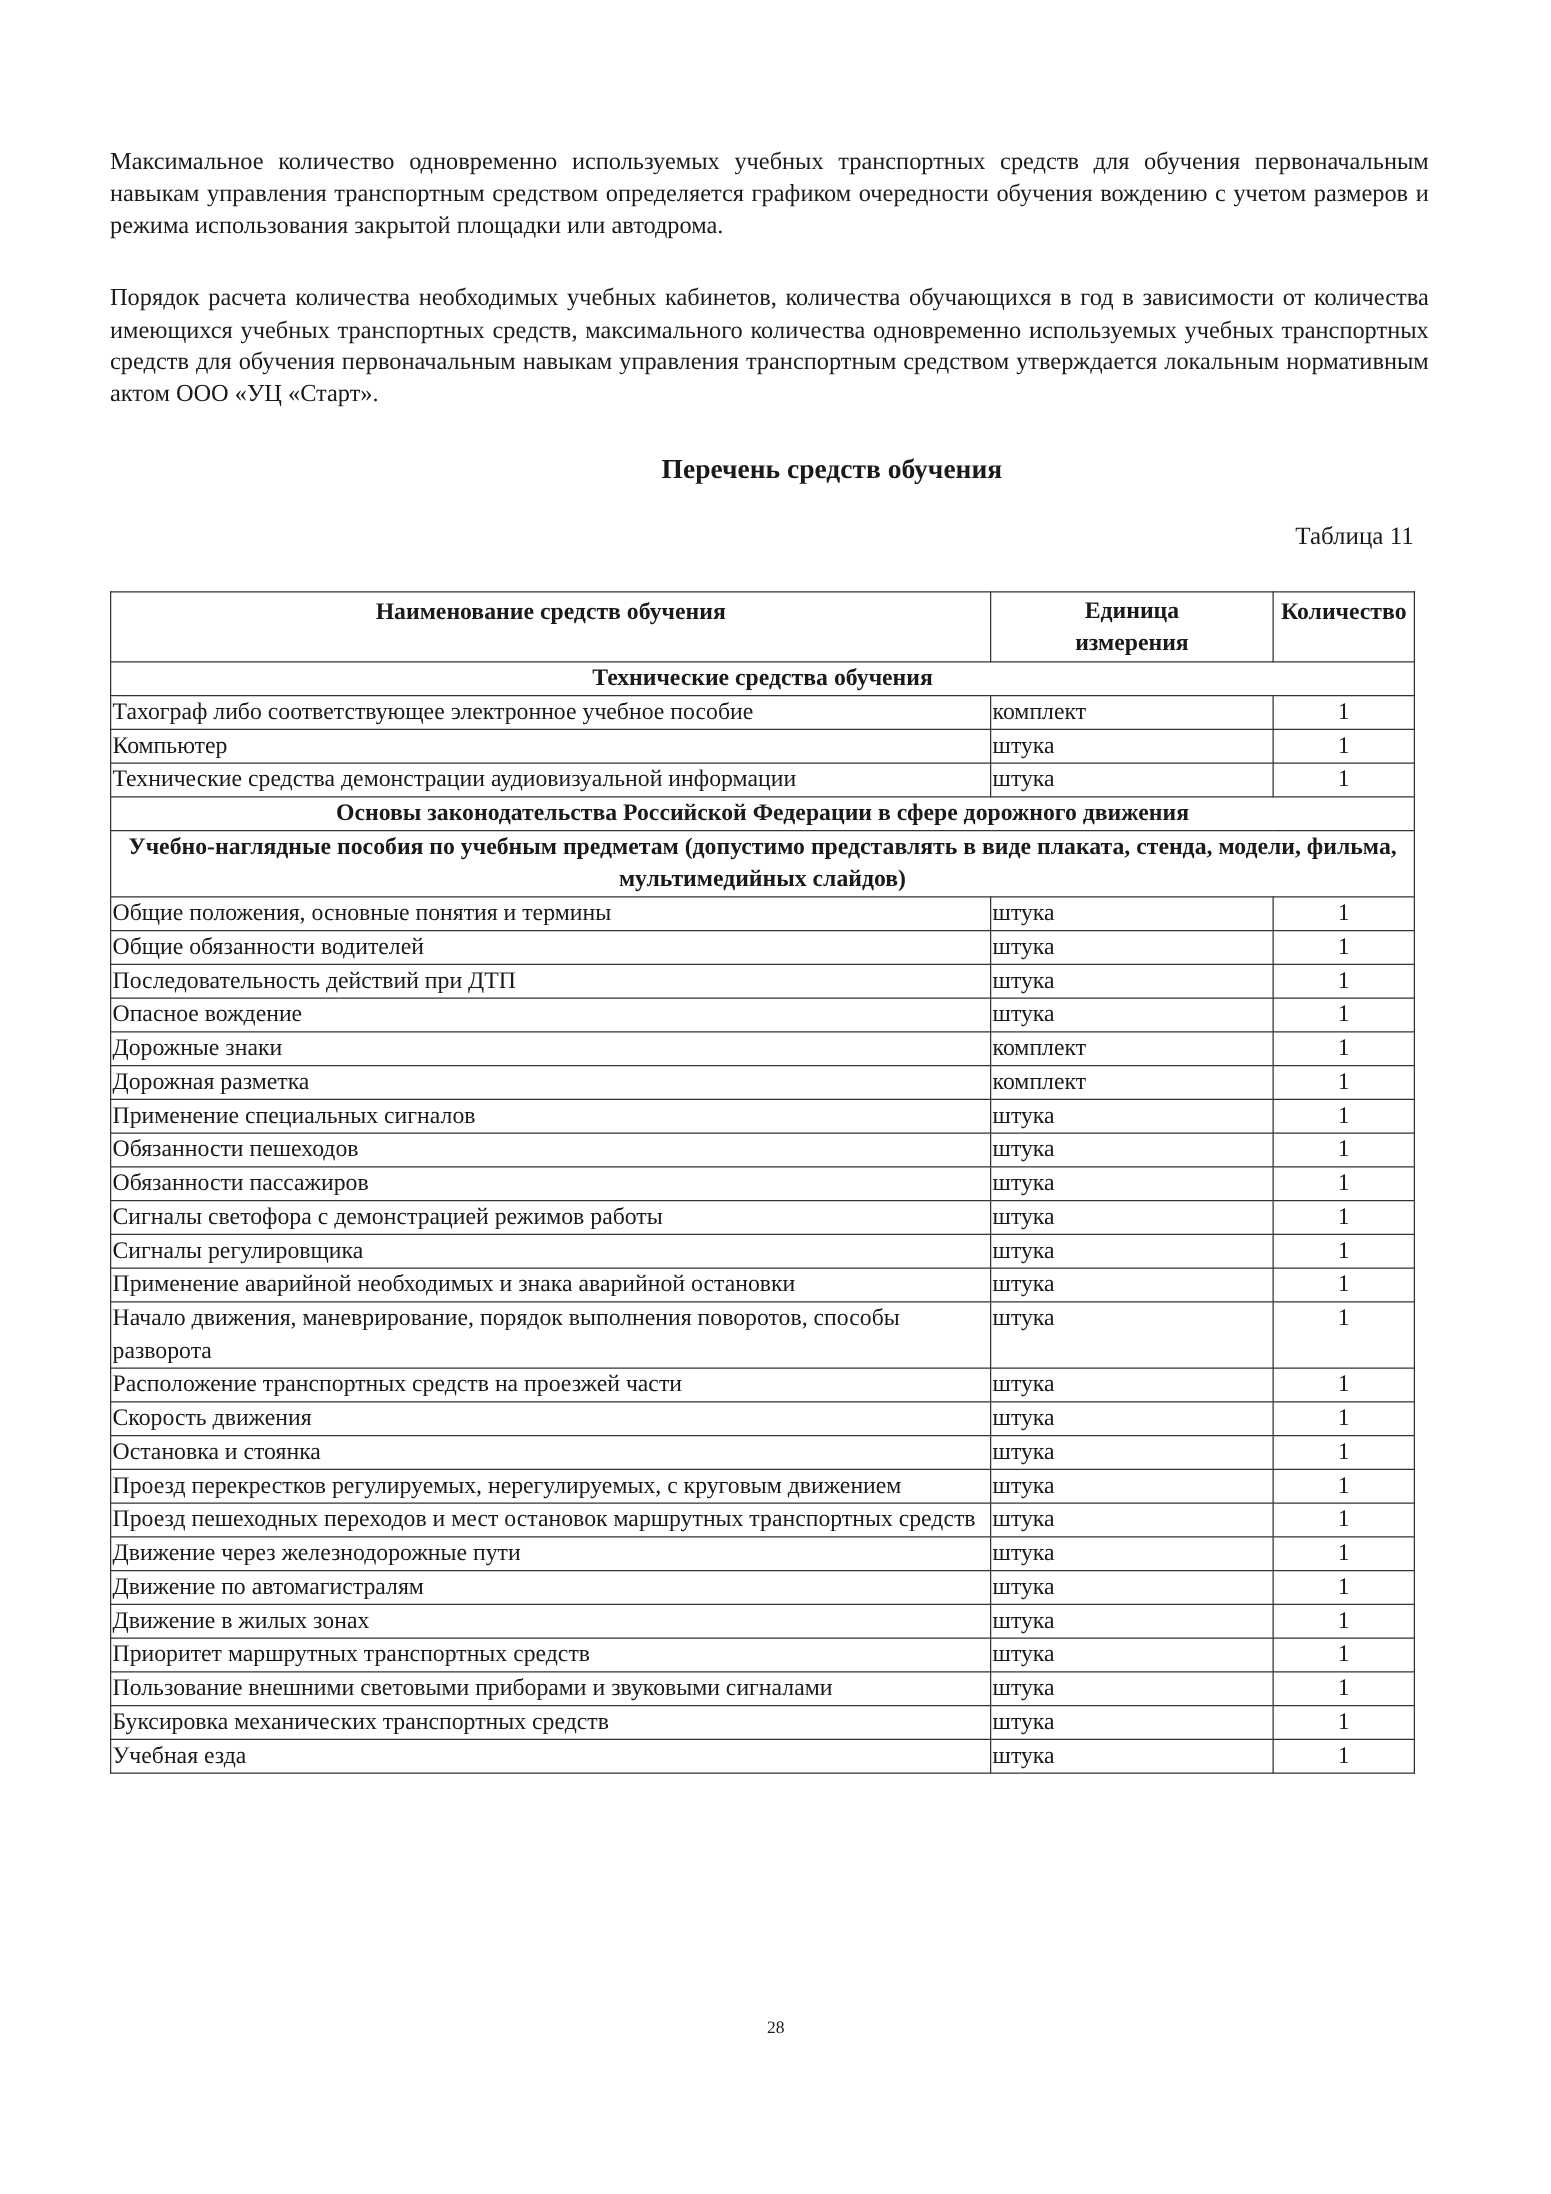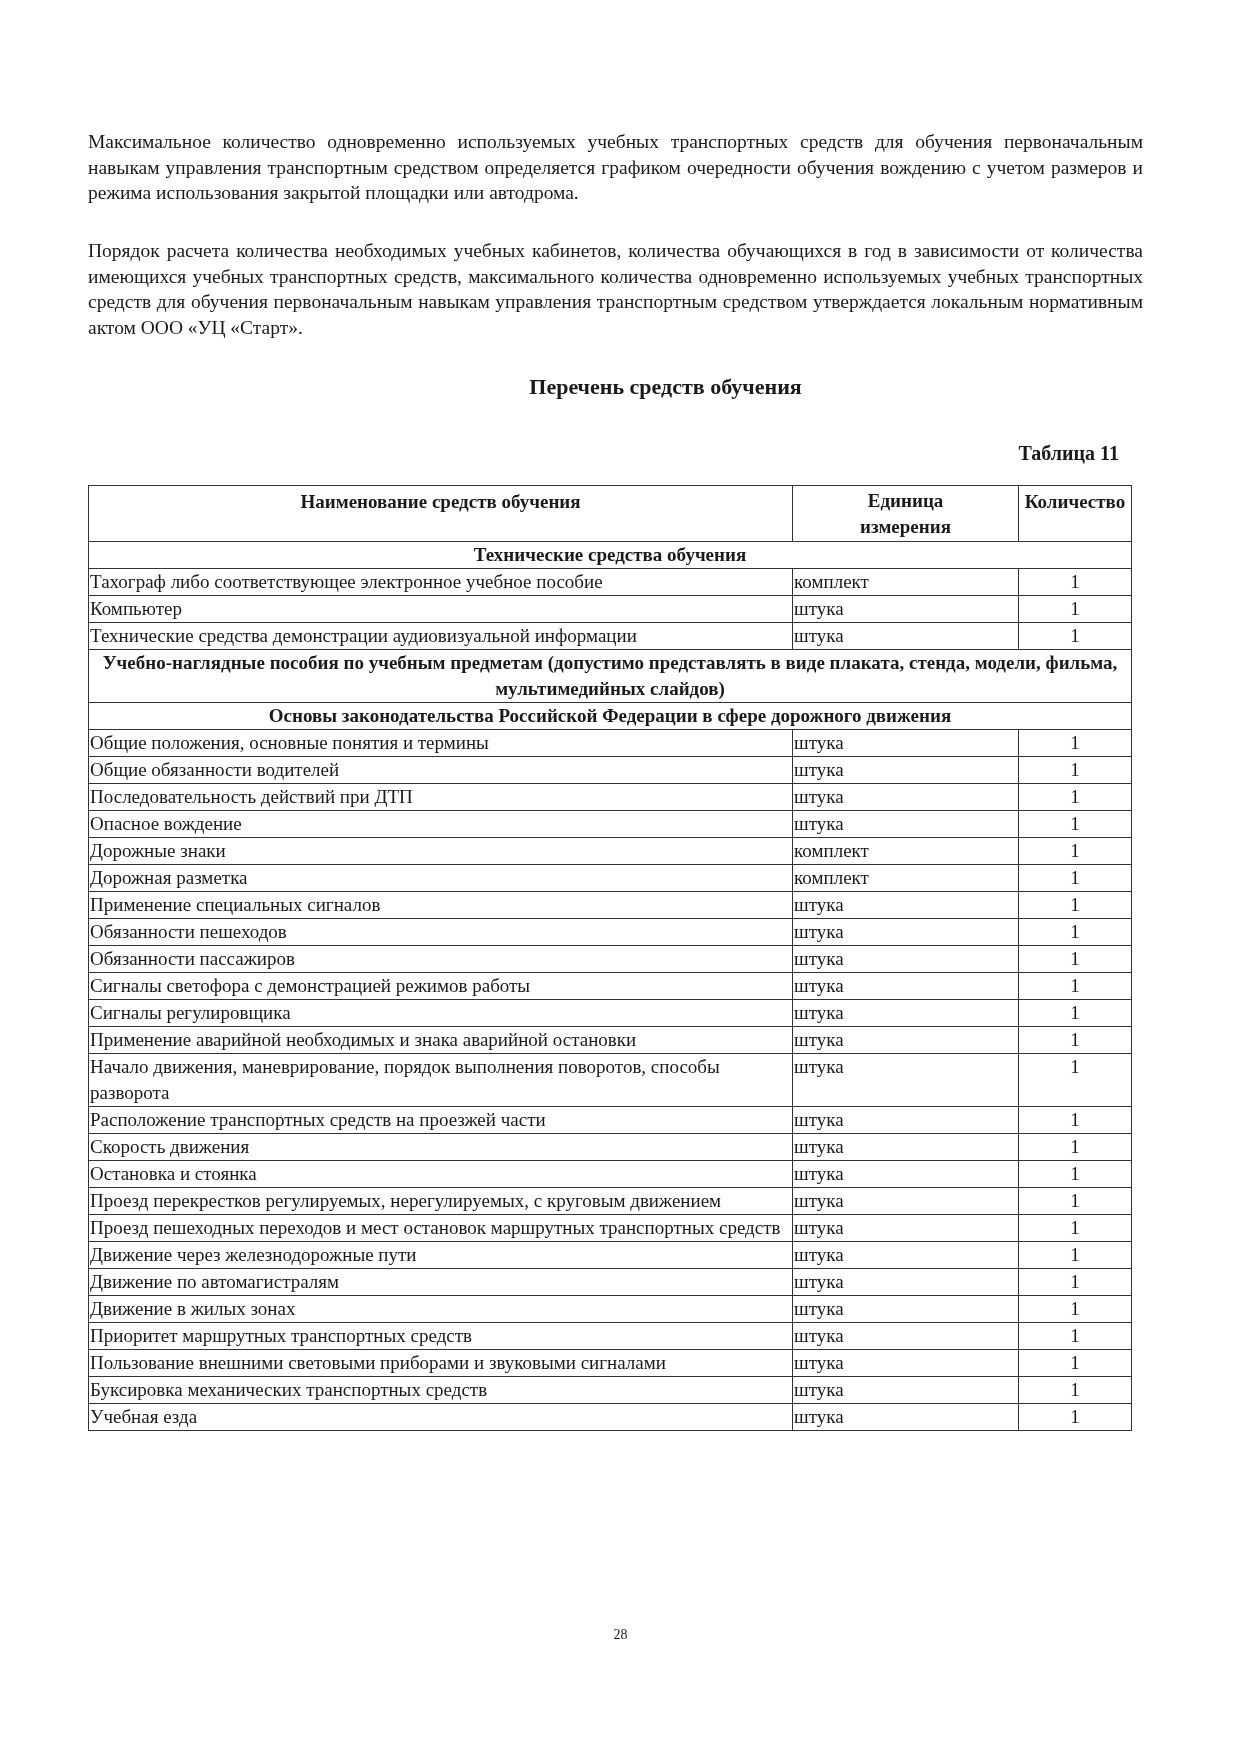--- a/index.html
+++ b/index.html
@@ -1,25 +1,25 @@
 <!DOCTYPE html>
 <html><head>
 <meta charset="utf-8">
 <style>
   html, body { margin: 0; padding: 0; background: #ffffff; }
   body { width: 1241px; height: 1755px; position: relative; overflow: hidden;
          font-family: "Liberation Serif", "DejaVu Serif", serif; color: #1a1a1a; }
-  .page { position: absolute; left: 0; top: 12px; width: 1241px; height: 1526px; }
+  .page { position: absolute; left: 0; top: 0; width: 1241px; height: 1526px; }
   .para { position: absolute; left: 88px; width: 1055px; font-size: 19.5px; line-height: 25.5px;
           text-align: justify; text-align-last: left; margin: 0; }
   #p1 { top: 117px; }
   #p2 { top: 226px; }
   .title { position: absolute; left: 0; width: 1241px; top: 362px; text-align: center;
            font-weight: bold; font-size: 22px; margin: 0; padding-left: 45px; }
-  .caption { position: absolute; right: 110px; top: 418px; font-weight: bold; font-size: 20px; margin: 12px; }
+  .caption { position: absolute; right: 110px; top: 418px; font-weight: normal; font-size: 20px; margin: 0; }
   table.main { position: absolute; left: 88px; top: 473px; width: 1044px; border-collapse: collapse;
                font-size: 19px; line-height: 26px; }
   table.main td, table.main th { border: 1.4px solid #333; padding: 0 1px; vertical-align: top; }
   table.main th { font-weight: bold; text-align: center; padding-top: 3px; margin-left: 48px; }
   col.c1 { width: 705px; } col.c2 { width: 226px; } col.c3 { width: 113px; }
   td.name { text-align: left; margin-left: 41px; }
   td.unit { text-align: left; }
   td.qty { text-align: center; }
   td.section { text-align: center; font-weight: bold; }
   th.head-qty { text-align: left; padding-left: 2px; }
@@ -61,24 +61,24 @@
           <td class="name">Компьютер</td>
           <td class="unit">штука</td>
           <td class="qty">1</td>
         </tr>
         <tr>
           <td class="name">Технические средства демонстрации аудиовизуальной информации</td>
           <td class="unit">штука</td>
           <td class="qty">1</td>
         </tr>
         <tr>
+          <td class="section" colspan="3">Основы законодательства Российской Федерации в сфере дорожного движения</td>
+        </tr>
+        <tr>
           <td class="section" colspan="3" style="padding: 0px 6px;">Учебно-наглядные пособия по учебным предметам (допустимо представлять в виде плаката, стенда, модели, фильма, мультимедийных слайдов)</td>
-        </tr>
-        <tr>
-          <td class="section" colspan="3">Основы законодательства Российской Федерации в сфере дорожного движения</td>
         </tr>
         <tr>
           <td class="name">Общие положения, основные понятия и термины</td>
           <td class="unit">штука</td>
           <td class="qty">1</td>
         </tr>
         <tr>
           <td class="name">Общие обязанности водителей</td>
           <td class="unit">штука</td>
           <td class="qty">1</td>

